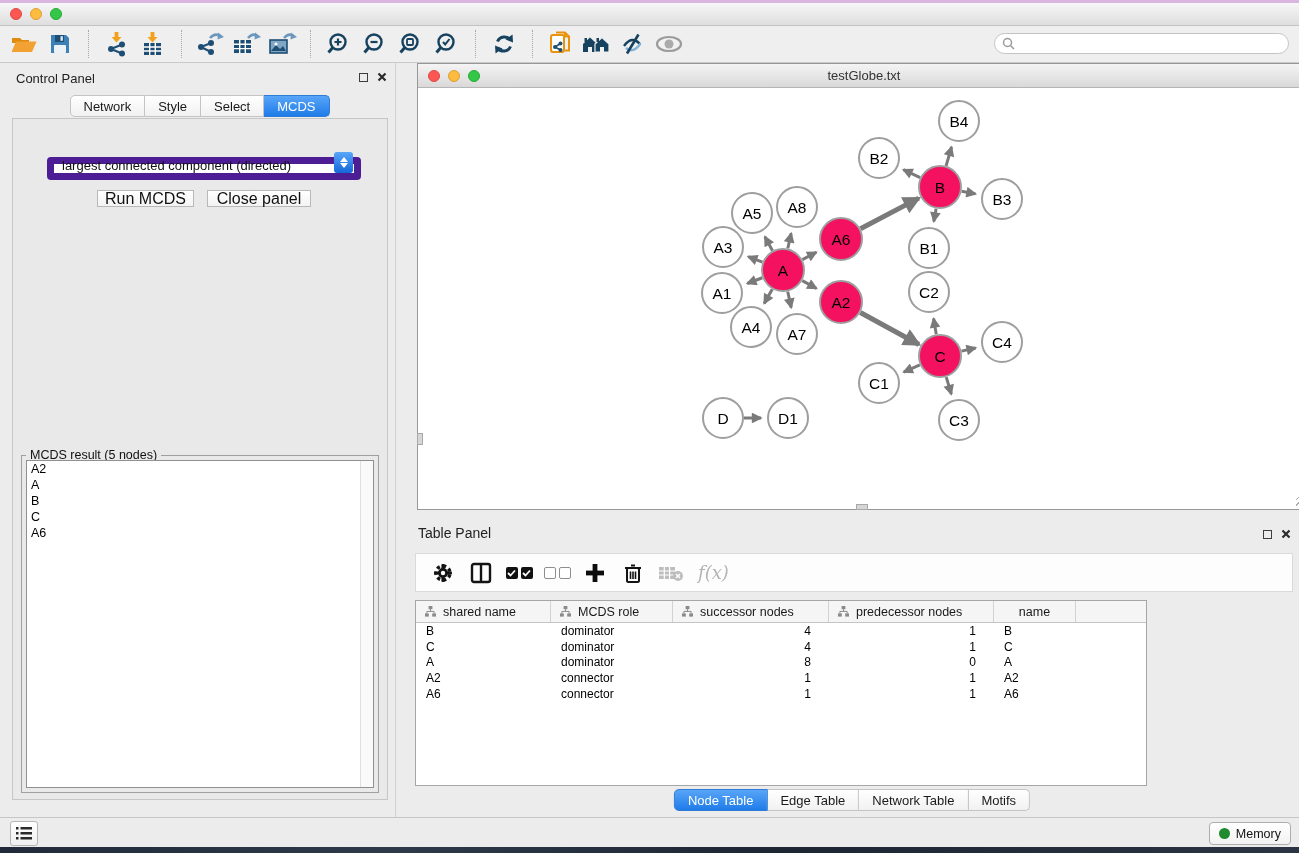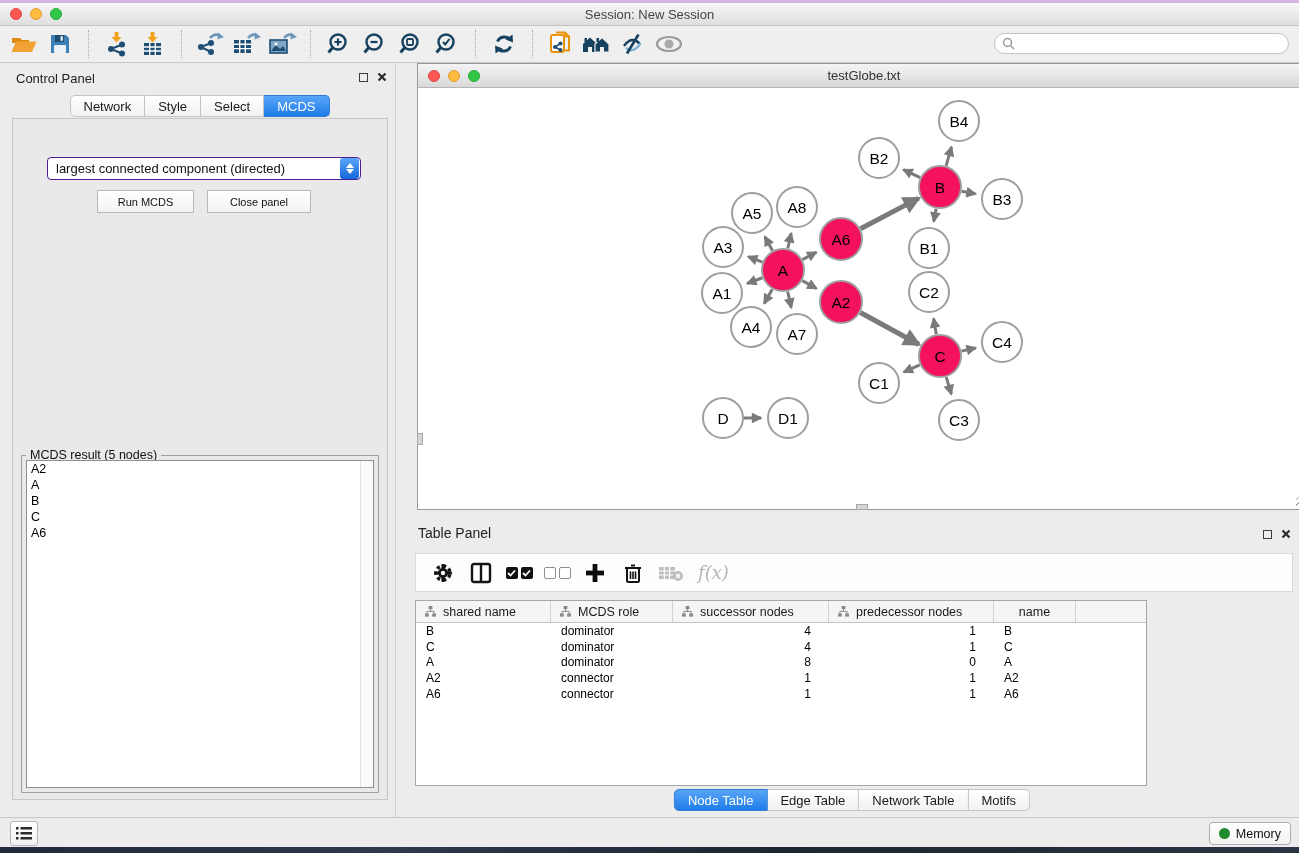--- a/index.html
+++ b/index.html
@@ -39,29 +39,29 @@
   .tabs-row { position:absolute; display:flex; }
   .tab { height:22px; padding:8px 13px; background:linear-gradient(#FFFFFF,#F1F1F1); border:1px solid #C4C4C4;
     border-left:none; font-size:13px; color:#1a1a1a; display:flex; align-items:center; }
   .tab:first-child { border-left:1px solid #C4C4C4; border-radius:5px 0 0 5px; }
   .tab:last-child { border-radius:0 5px 5px 0; }
   .tab.selected { background:linear-gradient(#58A5F8,#1F7CE8); color:#FFF; border-color:#2E7CD6; }
   #cp-tabs { top:32px; left:50%; transform:translateX(-50%); }
   #cp-box { position:absolute; top:55px; left:8px; width:376px; height:682px; background:#E9E9E9; border:1px solid #C6C6C6; }
   #opt-label { position:absolute; top:17px; width:100%; text-align:center; font-size:13px; color:#111; }
   #criterion-select { position:absolute; top:38px; left:34px; width:314px; height:23px; background:#FFF;
-    border:1px solid #4c1d95; border-radius:4px; display:flex; align-items:center; }
+    border:7px solid #4c1d95; border-radius:4px; display:flex; align-items:flex-end; }
   #criterion-select .sel-text { flex:1; font-size:13px; padding-left:8px; color:#111; white-space:nowrap; overflow:hidden; }
   #criterion-select .stepper { width:19px; height:21px; border-radius:3px; margin-right:1px;
     background:linear-gradient(#5AA7F9,#1566DA); display:flex; flex-direction:column; align-items:center; justify-content:center; gap:1px; }
   .chev { width:0; height:0; border-left:4px solid transparent; border-right:4px solid transparent; }
   .chev.up { border-bottom:5px solid #FFF; }
   .chev.down { border-top:5px solid #FFF; }
-  .push-btn { position:absolute; height:23px; background:linear-gradient(#FFFFFF,#F3F3F3); border:1px solid #B9B9B9;
-    border-radius:0; font-size:11px; color:#111; display:flex; align-items:center; justify-content:center; }
+  .push-btn { position:absolute; height:17px; background:linear-gradient(#FFFFFF,#F3F3F3); border:1px solid #B9B9B9;
+    border-radius:0; font-size:16px; color:#111; display:flex; align-items:center; justify-content:center; }
   #run-btn { top:71px; left:84px; width:97px; }
   #closepanel-btn { top:71px; left:194px; width:104px; }
   #result-fieldset { position:absolute; left:8px; top:336px; width:358px; height:338px; border:1px solid #9F9F9F; }
   #result-legend { position:absolute; top:-8px; left:4px; background:#E9E9E9; padding:0 4px; font-size:12.5px; color:#111; }
   #result-list { position:absolute; inset:4px; background:#FFF; border:1px solid #909090; overflow:hidden; }
   #result-scroll { position:absolute; top:0; right:0; bottom:0; width:13px; background:#FAFAFA; border-left:1px solid #E0E0E0; }
   .result-item { font-size:12.5px; color:#000; padding-left:4px; line-height:16px; }
 
   
   #network-window { top:63px; left:405px; width:894px; height:447px; background:#FFF; border:1px solid #979797;margin-left:12px; }
@@ -107,21 +107,20 @@
 </head>
 <body>
 
 <div id="desktop-top" class="abs"></div>
 <div id="titlebar" class="abs">
   <div class="lights">
     <span class="light red"></span>
     <span class="light yellow"></span>
     <span class="light green"></span>
   </div>
-  <span class="title">Session: New Session</span>
 </div>
 
 <div id="toolbar" class="abs">
   <div class="tb-group">
     <span class="tb-btn">
       <svg width="28" height="24">
           <path d="M2 6 h8 l2 2 h7 v3 H2 z" fill="#DE8B10"></path>
           <path d="M1.5 20 L6 9.5 h20.5 L22 20 Z" fill="#F2A232"></path>
         </svg>
     </span>

